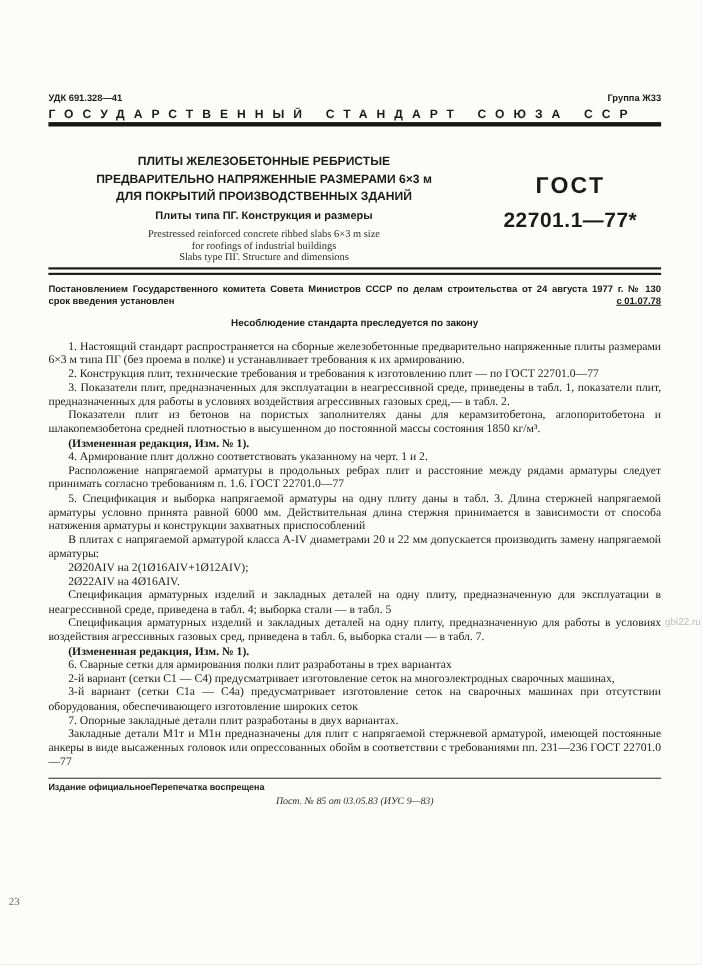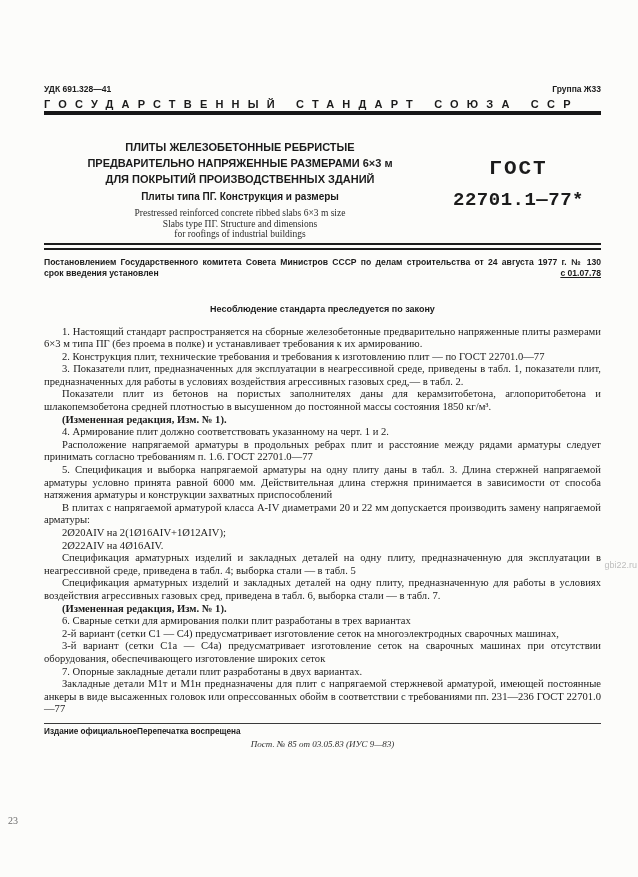--- a/index.html
+++ b/index.html
@@ -24,30 +24,30 @@
     font-family:"Liberation Sans", sans-serif; font-weight:bold;
     font-size:11px; letter-spacing:8.2px; word-spacing:2px;
     white-space:nowrap; overflow:hidden;
   }
   .bar{ height:4px; background:#171717; margin-top:1px; }
   .title-row{ display:flex; margin-top:24px; }
   .title-left{ width:392px; text-align:center; }
   .ru-title{ font-family:"Liberation Sans", sans-serif; font-weight:bold; font-size:11px; line-height:16px; }
   .subtitle{ margin-top:4px; font-family:"Liberation Sans", sans-serif; font-weight:bold; font-size:10px; }
   .en-title{ margin-top:6px; font-size:9.5px; line-height:10.5px; color:#2b2b2b; }
-  .title-right{ flex:1; text-align:center; font-family:Liberation Mono, monospace; font-weight:bold; padding-top:18px; }
+  .title-right{ flex:1; text-align:center; font-family:Liberation Sans, sans-serif; font-weight:bold; padding-top:18px; }
   .gost-label{ font-size:21px; letter-spacing:2px; }
   .gost-number{ font-size:19px; margin-top:9px; letter-spacing:.5px; }
   .okp{ margin-top:12px; font-size:10px; }
   .double-rule{ margin-top:3px; height:3px; border-top:2.5px solid #1d1d1d; border-bottom:2.5px solid #1d1d1d; }
   .decree{ margin-top:7px; font-family:"Liberation Sans", sans-serif; font-weight:bold; font-size:8.6px; line-height:11px; }
   .decree-line1{ text-align:justify; text-align-last:justify; }
   .decree-line2{ display:flex; justify-content:space-between; }
   .decree-date{ text-decoration:underline; }
-  .law-notice{ margin-top:25px; text-align:center; font-family:"Liberation Sans", sans-serif; font-weight:bold; font-size:9px; }
+  .law-notice{ margin-top:9px; text-align:center; font-family:"Liberation Sans", sans-serif; font-weight:bold; font-size:9px; }
   .body-text{ margin-top:12px; font-size:10.6px; line-height:12.6px; text-align:justify; }
   .para{ margin:0; text-indent:18px; }
   .para.bold{ font-weight:bold; }
   .para.formula{ text-align:left; }
   .footer-rule{ margin-top:7px; border-top:1.5px solid #3a3a3a; }
   .footer-row{ display:flex; justify-content:flex-start; margin-top:3px;
     font-family:"Liberation Sans", sans-serif; font-weight:bold; font-size:8.2px; }
   .revision-note{ margin-top:3px; text-align:center; font-style:italic; font-size:9px; line-height:11.5px; color:#2e2e2e; }
   .page-number{ position:absolute; left:8px; top:815px; font-size:10px; color:#6a6a6a; }
   .watermark{ position:absolute; right:1px; top:560px; font-family:"Liberation Sans", sans-serif; font-size:9px; color:#bdbdbd; }
@@ -66,22 +66,22 @@
   <div class="bar"></div>
 
   <div class="title-row">
     <div class="title-left">
       <div class="ru-title">ПЛИТЫ ЖЕЛЕЗОБЕТОННЫЕ РЕБРИСТЫЕ</div>
       <div class="ru-title">ПРЕДВАРИТЕЛЬНО НАПРЯЖЕННЫЕ РАЗМЕРАМИ 6×3 м</div>
       <div class="ru-title">ДЛЯ ПОКРЫТИЙ ПРОИЗВОДСТВЕННЫХ ЗДАНИЙ</div>
       <div class="subtitle">Плиты типа ПГ. Конструкция и размеры</div>
       <div class="en-title">
         <div>Prestressed reinforced concrete ribbed slabs 6×3 m size</div>
+        <div>for roofings of industrial buildings</div>
         <div>Slabs type ПГ. Structure and dimensions</div>
-        <div>for roofings of industrial buildings</div>
       </div>
     </div>
     <div class="title-right">
       <div class="gost-label">ГОСТ</div>
       <div class="gost-number">22701.1—77*</div>
     </div>
   </div>
 
   <div class="double-rule"></div>
 

